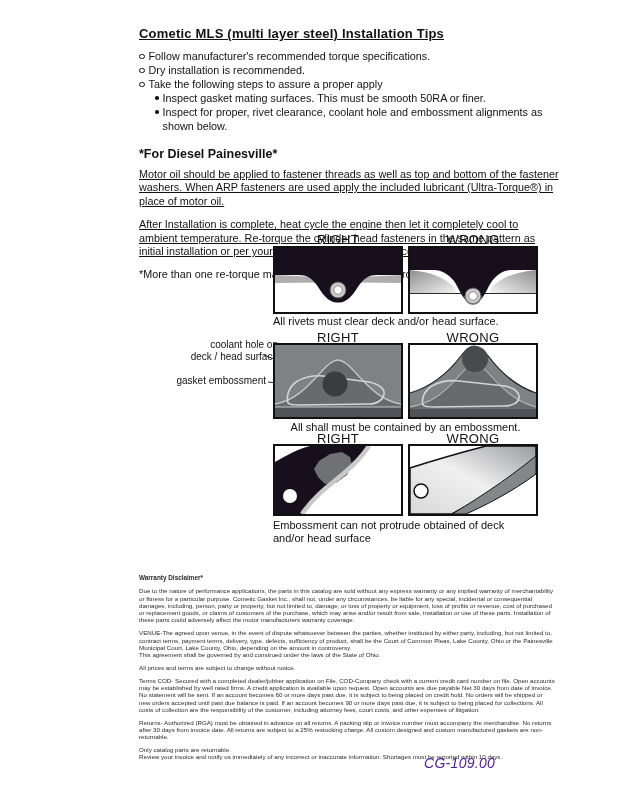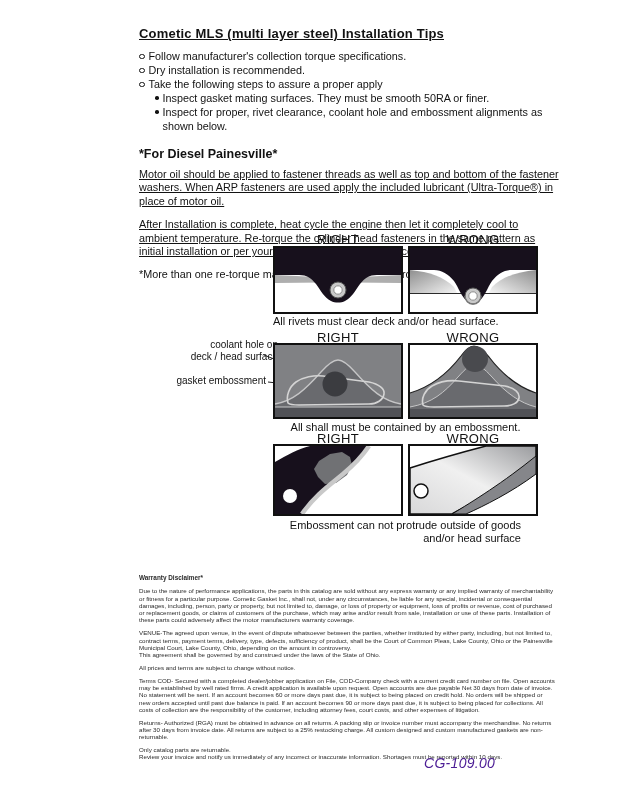--- a/index.html
+++ b/index.html
@@ -14,53 +14,53 @@
   .bullet .mk-o { flex:none; width:3.5px; height:3.5px; border:1px solid #121212; border-radius:50%; margin:4.5px 4px 0 0; }
   .bullet.sub { margin-left:16px; }
   .bullet .mk-f { flex:none; width:3.5px; height:3.5px; background:#121212; border-radius:50%; margin:5px 4px 0 0; }
   .diesel-h { font-size:12.5px; font-weight:bold; margin:14px 0 7px 0; }
   .para { font-size:10.8px; line-height:13.4px; margin:0 0 10px 0;text-decoration:underline; }
   .note { font-size:10.8px; margin-top:3px; }
   
   .dg-h { position:absolute; width:130px; text-align:center; font-size:13px; letter-spacing:.3px; }
   .panel { position:absolute; width:130px; }
   .panel svg { display:block; }
-  .cap { position:absolute; font-size:11px; line-height:13px;text-align:right; }
+  .cap { position:absolute; font-size:11px; line-height:13px; }
   .cap2c { text-align:center; width:265px; }
   .lbl { position:absolute; font-size:10px; line-height:11.5px; text-align:right; }
   .leaders { position:absolute; left:140px; top:336px; }
   
   .disc { position:absolute; left:103px; top:574px; width:416px; font-size:6.2px; line-height:7.3px; color:#2a2a2a; }
   .disc .disc-h { font-weight:bold; font-size:6.4px; margin:0 0 6px 0; }
   .disc p { margin:0 0 5.5px 0; }
   .code { position:absolute; left:388px; top:755px; font-size:14px; color:#4c1d95; letter-spacing:.3px;font-style:italic; }
 </style>
 </head>
 <body>
 
 <div class="page">
 
   <div class="content">
     <div class="title">Cometic MLS (multi layer steel) Installation Tips</div>
 
     <div class="bullet">
       <span class="mk-o"></span>
-      <span>Follow manufacturer's collection torque specifications.</span>
+      <span>Follow manufacturer's recommended torque specifications.</span>
     </div>
     <div class="bullet">
       <span class="mk-o"></span>
       <span>Dry installation is recommended.</span>
     </div>
     <div class="bullet">
       <span class="mk-o"></span>
       <span>Take the following steps to assure a proper apply</span>
     </div>
     <div class="bullet sub">
       <span class="mk-f"></span>
-      <span>Inspect gasket mating surfaces.  They must be smooth 50RA or finer.</span>
+      <span>Inspect gasket mating surfaces.  This must be smooth 50RA or finer.</span>
     </div>
     <div class="bullet sub">
       <span class="mk-f"></span>
       <span>Inspect for proper, rivet clearance, coolant hole and embossment alignments as shown below.</span>
     </div>
 
     <div class="diesel-h">*For Diesel Painesville*</div>
     <p class="para">Motor oil should be applied to fastener threads as well as top and bottom of the fastener washers. When ARP fasteners are used apply the included lubricant (Ultra-Torque®) in place of motor oil.</p>
     <p class="para">After Installation is complete, heat cycle the engine then let it completely cool to ambient temperature. Re-torque the cylinder head fasteners in the same pattern as initial installation or per your fastener manufacturer's recommendations.</p>
     <div class="note">*More than one re-torque may be required to achieve proper fastener stretch*</div>
@@ -174,21 +174,21 @@
         </linearGradient>
       </defs>
       <rect x="1" y="1" width="128" height="70" fill="#ffffff"></rect>
       <path d="M2,24 C30,15 55,8 78,2 L128,2 L128,26 C96,46 64,58 44,70 L2,70 Z" fill="url(#gF)" stroke="#111" stroke-width="1.5"></path>
       <path d="M44,70 C64,58 96,38 128,12 L128,30 C104,48 76,62 58,70 Z" fill="#85868a" stroke="#111" stroke-width="1"></path>
       <circle cx="13" cy="47" r="7" fill="#ffffff" stroke="#111" stroke-width="1.5"></circle>
       <rect x="1" y="1" width="128" height="70" fill="none" stroke="#111" stroke-width="2"></rect>
     </svg>
   </div>
 
-  <div class="cap" style="left:237px; top:519px; width:248px;">Embossment can not protrude outside of goods and/or head surface</div>
+  <div class="cap" style="left:237px; top:519px; width:248px;">Embossment can not protrude obtained of deck and/or head surface</div>
 
   <div class="disc">
     <div class="disc-h">Warranty Disclaimer*</div>
     <p>Due to the nature of performance applications, the parts in this catalog are sold without any express warranty or any implied warranty of merchantability or fitness for a particular purpose.  Cometic Gasket Inc., shall not, under any circumstances, be liable for any special, incidental or consequential damages, including, person, party or property, but not limited to, damage, or loss of property or equipment, loss of profits or revenue, cost of purchased or replacement goods, or claims of customers of the purchase, which may arise and/or result from sale, installation or use of these parts.  Installation of these parts could adversely affect the motor manufacturers warranty coverage.</p>
     <p><span>VENUE-The agreed upon venue, in the event of dispute whatsoever between the parties, whether instituted by either party, including, but not limited to, contract terms, payment terms, delivery, type, defects, sufficiency of product, shall be the Court of Common Pleas, Lake County, Ohio or the Painesville Municipal Court, Lake County, Ohio, depending on the amount in controversy.</span><br><span>This agreement shall be governed by and construed under the laws of the State of Ohio.</span></p>
     <p>All prices and terms are subject to change without notice.</p>
     <p>Terms COD- Secured with a completed dealer/jobber application on File, COD-Company check with a current credit card number on file.  Open accounts may be established by well rated firms.  A credit application is available upon request.  Open accounts are due payable Net 30 days from date of invoice.  No statement will be sent.  If an account becomes 60 or more days past due, it is subject to being placed on credit hold.  No orders will be shipped or new orders accepted until past due balance is paid.  If an account becomes 90 or more days past due, it is subject to being placed for collections.  All costs of collection are the responsibility of the customer, including attorney fees, court costs, and other expenses of litigation.</p>
     <p>Returns- Authorized (RGA) must be obtained in advance on all returns.  A packing slip or invoice number must accompany the merchandise.  No returns after 30 days from invoice date.  All returns are subject to a 25% restocking charge.  All custom designed and custom manufactured gaskets are non-returnable.</p>
     <p><span>Only catalog parts are returnable.</span><br><span>Review your invoice and notify us immediately of any incorrect or inaccurate information.  Shortages must be reported within 10 days.</span></p>
   </div>

